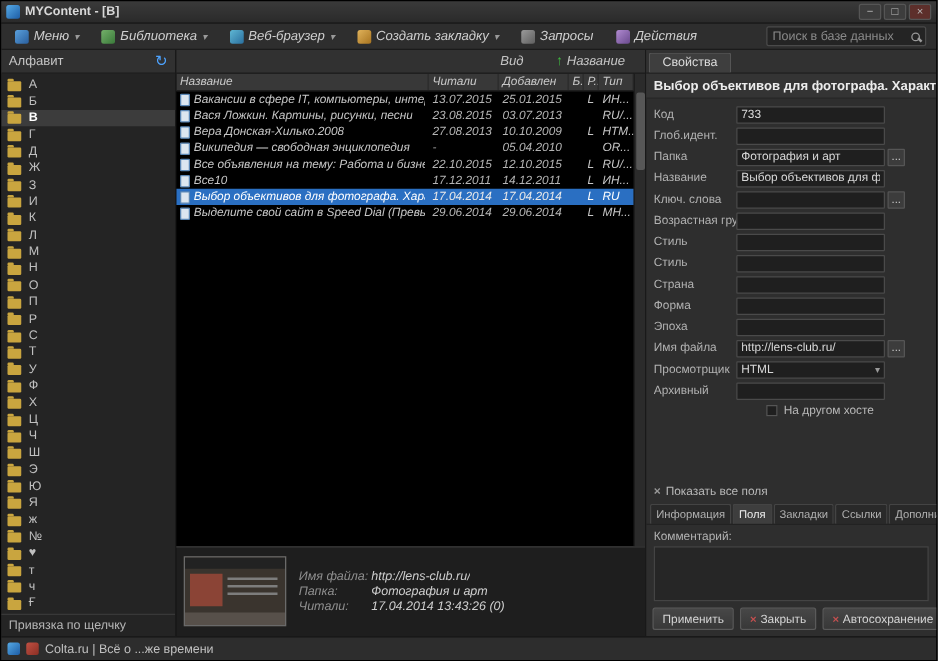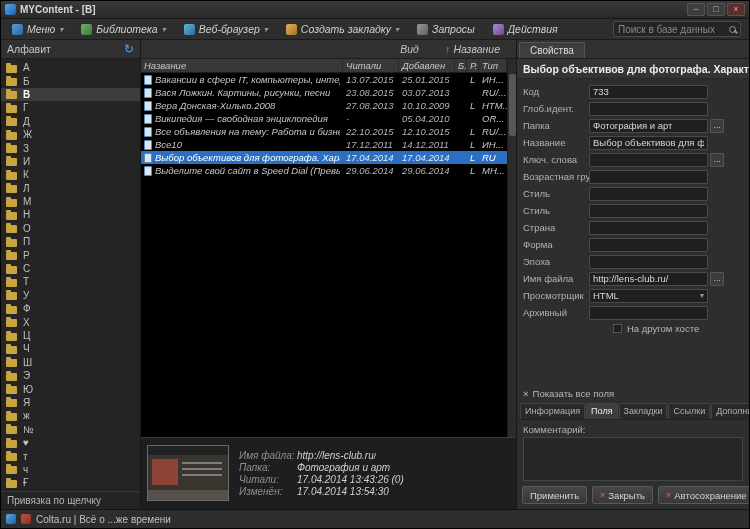--- a/index.html
+++ b/index.html
@@ -516,24 +516,20 @@
             <div class="drow">
               <span class="dlabel">Папка:</span>
               <span class="dvalue">Фотография и арт</span>
             </div>
 
             <div class="drow">
               <span class="dlabel">Читали:</span>
               <span class="dvalue">17.04.2014 13:43:26 (0)</span>
             </div>
 
-            <div class="drow">
-              <span class="dlabel">Изменён:</span>
-              <span class="dvalue">17.04.2014 13:54:30</span>
-            </div>
           </div>
       </div>
     </div>
 
     <div class="rightpanel">
       <div class="col-head right-head">
         <span class="prop-tab">Свойства</span>
       </div>
       <div class="prop-title">Выбор объективов для фотографа. Характер</div>
 

